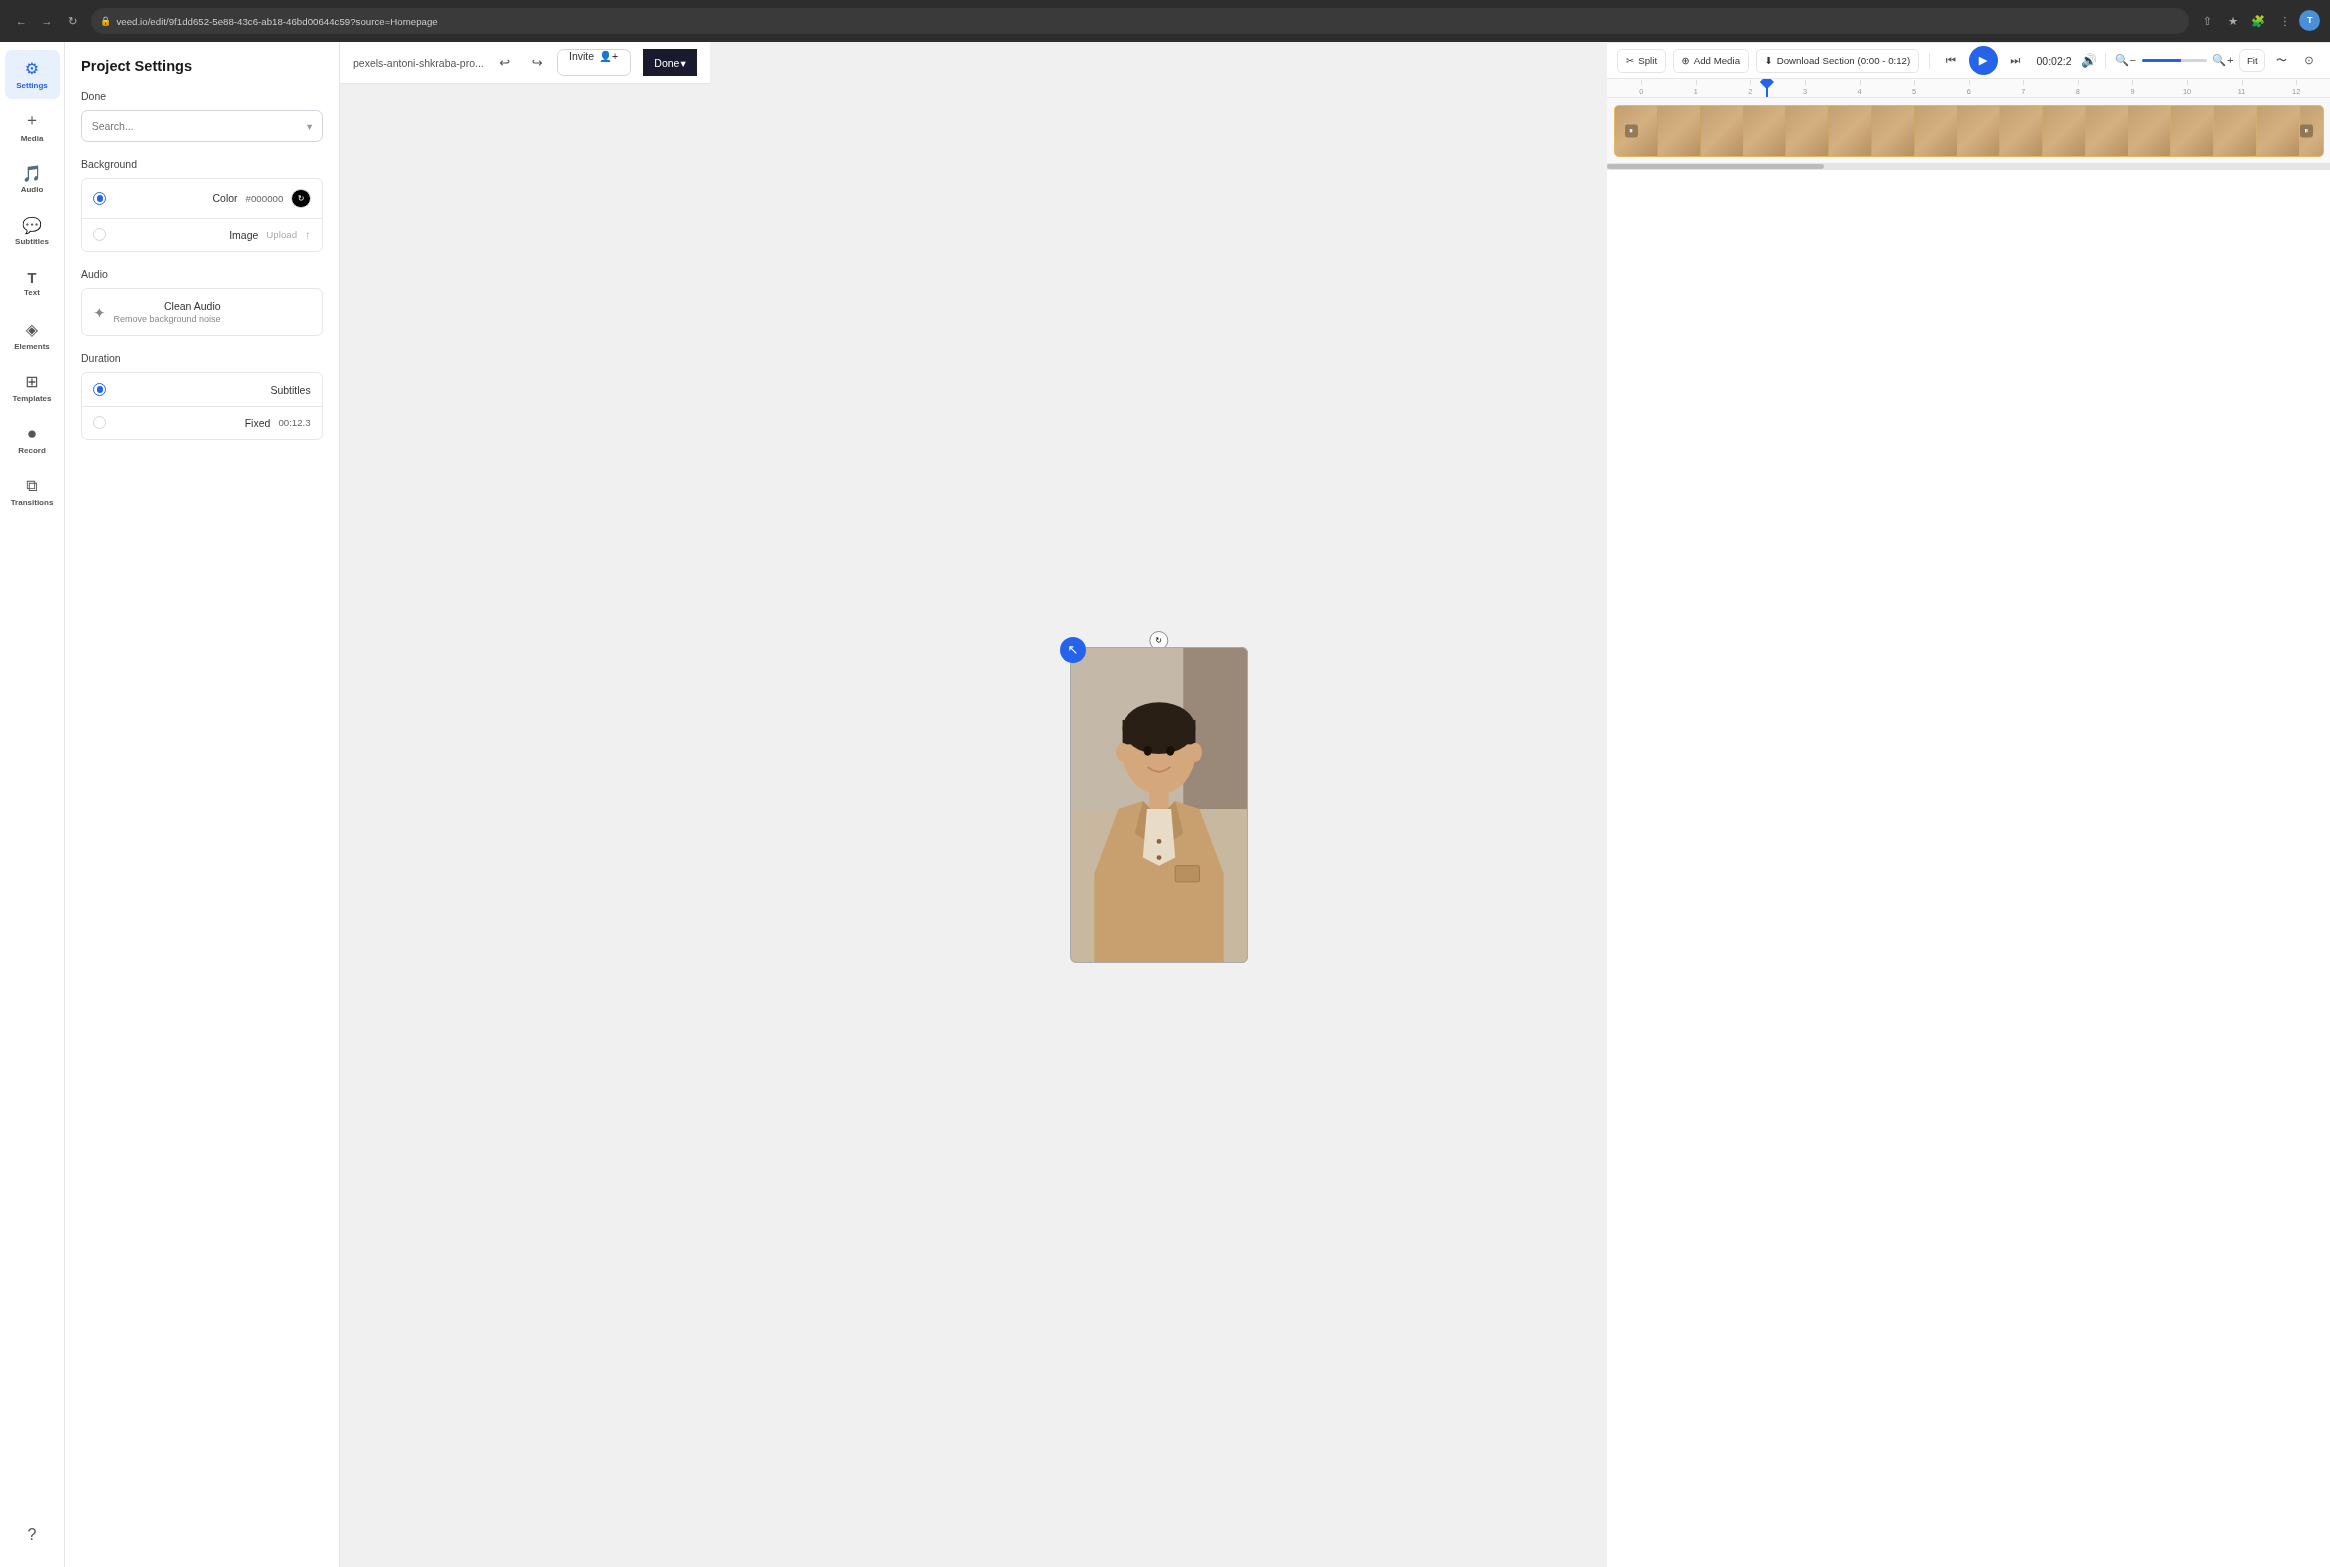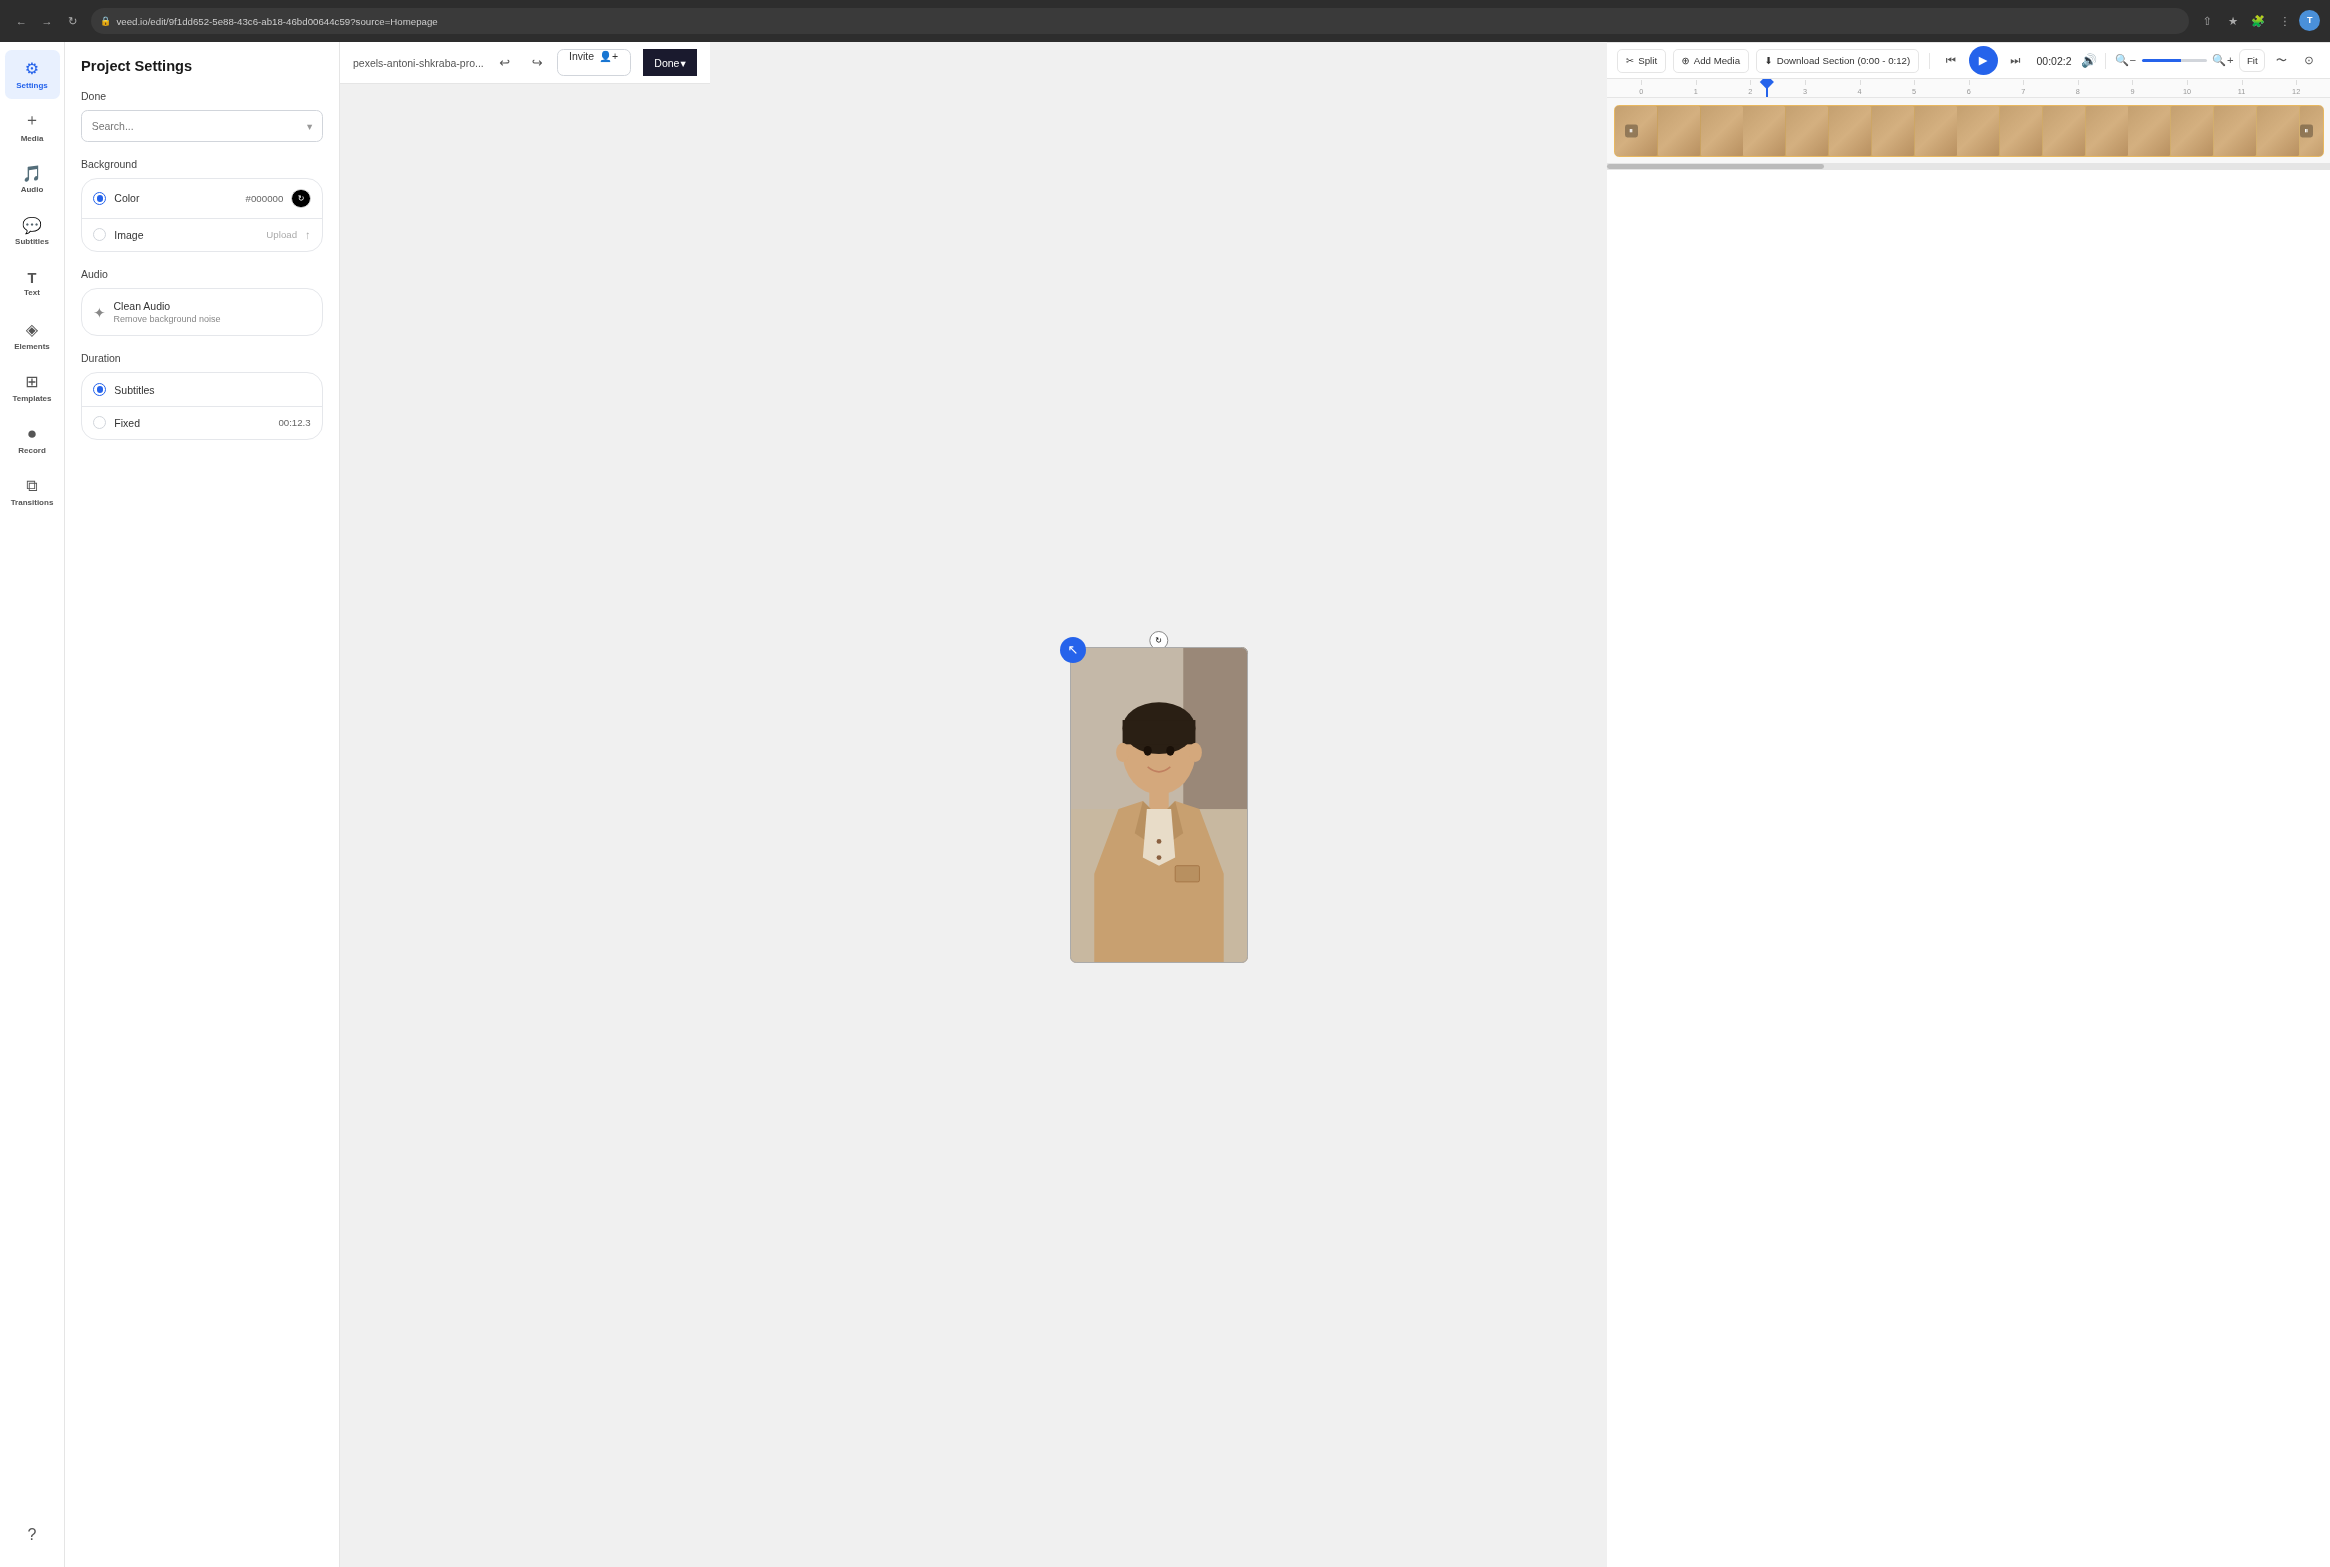--- a/index.html
+++ b/index.html
@@ -106,22 +106,23 @@
       display: flex;
       align-items: center;
       justify-content: space-between;
       cursor: pointer;
       margin-bottom: 16px;
     }
 
     .section-group { margin-bottom: 16px; }
     .section-card {
       border: 0.8px solid #e5e7eb;
-      border-radius: 16px;
+      border-radius: 6px;
       overflow: hidden;
+      text-align: right;
     }
     .section-card-item {
       display: flex;
       align-items: center;
       padding: 9.7px 11.3px;
       gap: 8px;
       cursor: pointer;
     }
     .section-card-item:not(:last-child) { border-bottom: 0.8px solid #e5e7eb; }
 

